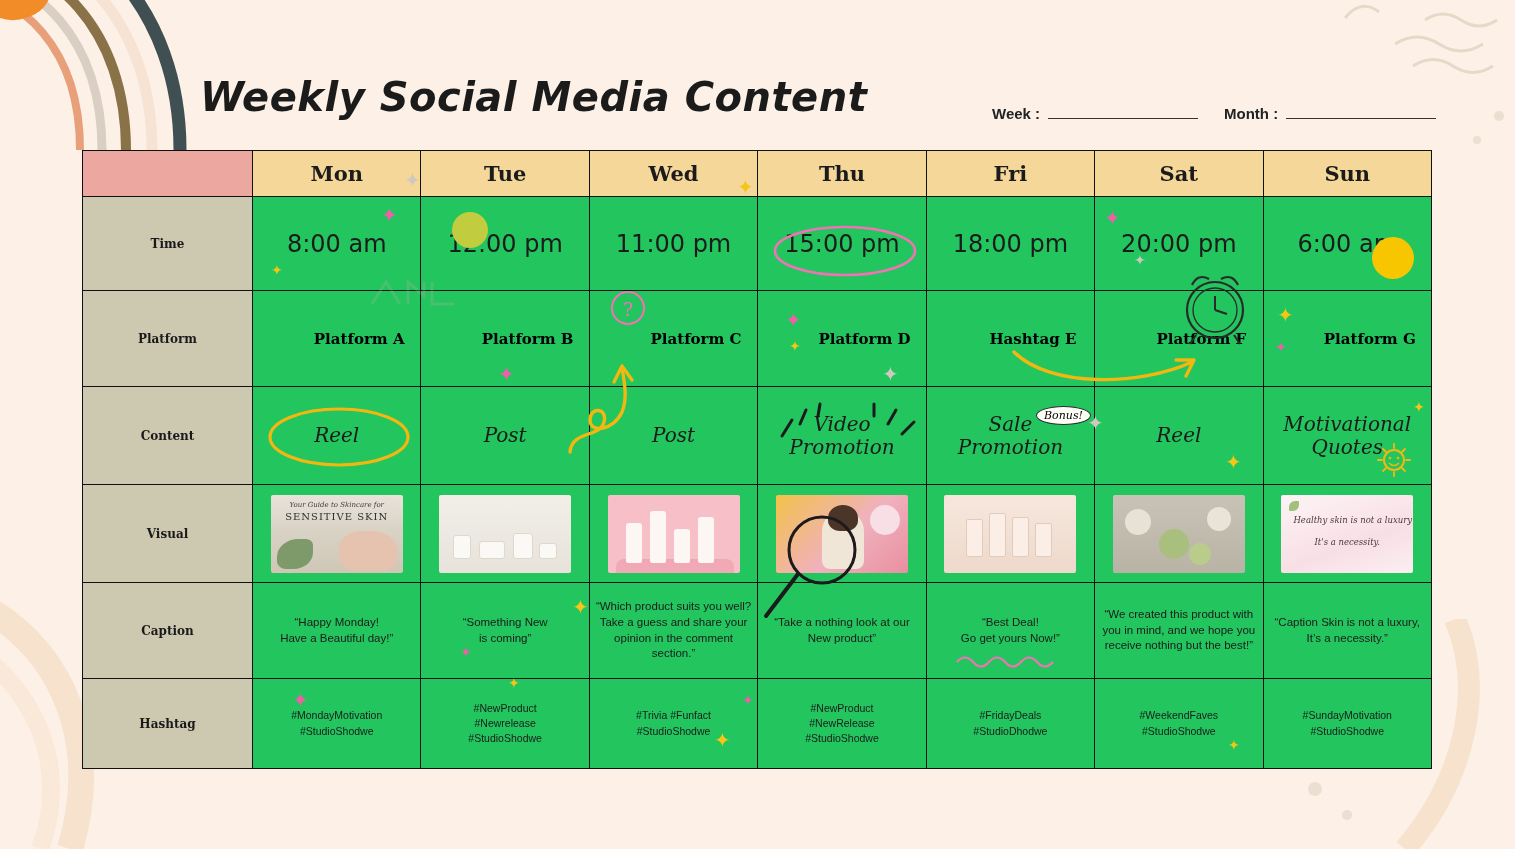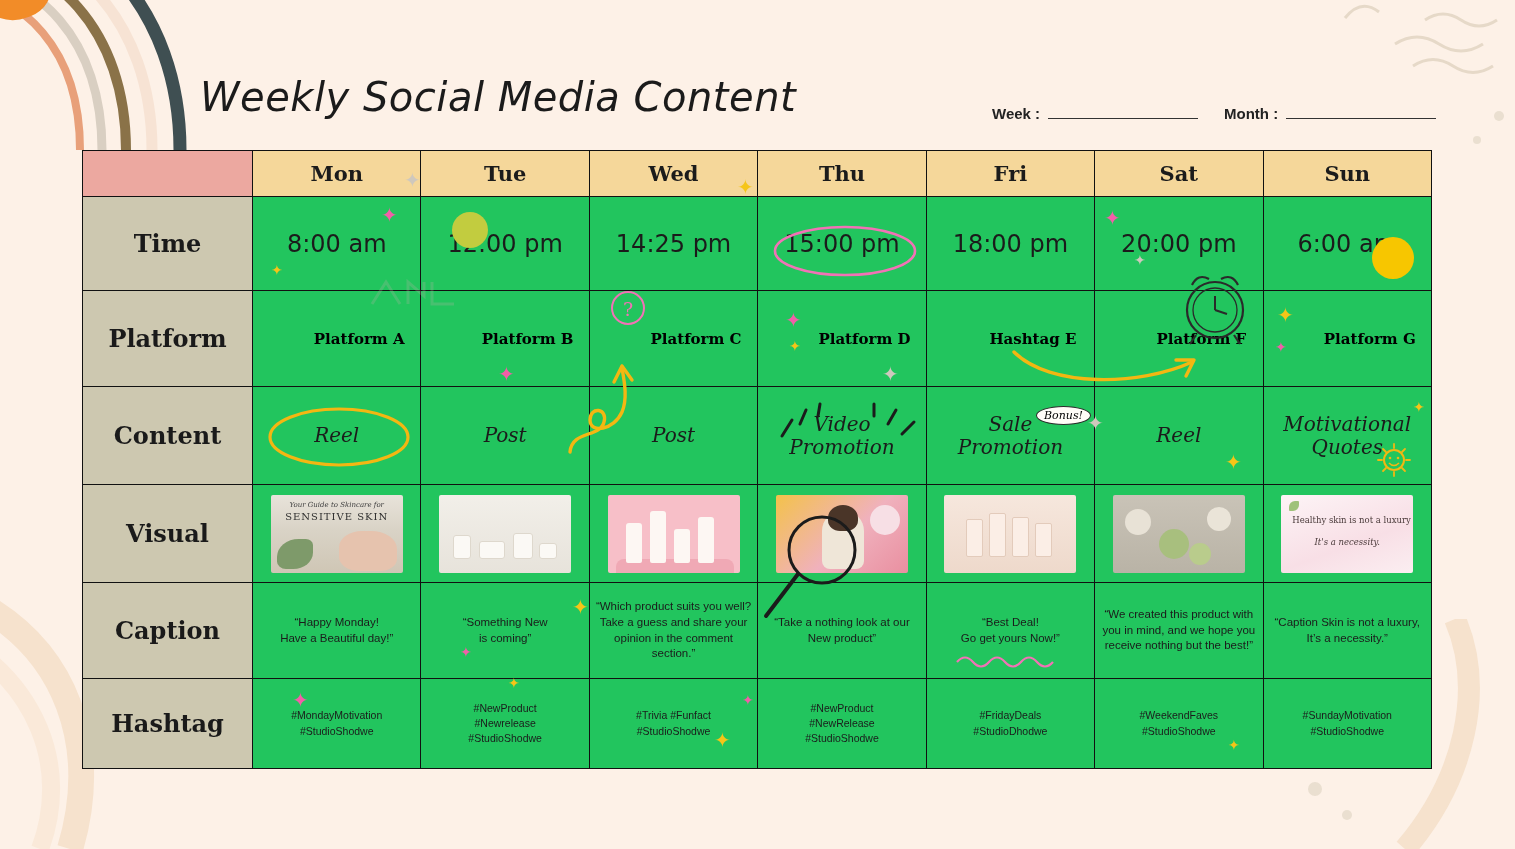--- a/index.html
+++ b/index.html
@@ -20,21 +20,21 @@
              border-radius:50% 50% 45% 55%; transform:rotate(-20deg); }
 
   .corner-lines { right:0; top:0; width:420px; height:180px; }
   .bottom-left-curve { left:0; bottom:0; width:300px; height:260px; }
   .bottom-right { right:0; bottom:0; width:260px; height:230px; }
 
   
   .title {
     position:absolute; left:200px; top:74px;
     font-family:"DejaVu Sans", sans-serif;
-    font-size:40px; color:#1b1b1b; font-weight:400;
+    font-size:40px; color:#1b1b1b; font-weight:700;
     letter-spacing:.5px;
     font-style:italic;
   }
   .meta { position:absolute; top:105px; font-size:15px; color:#222; font-weight:bold; }
   .meta .line { display:inline-block; width:150px; border-bottom:1.5px solid #333; height:14px; margin-left:8px; }
   .meta-week { left:992px; }
   .meta-month { left:1224px; }
 
   
   table.cal {
@@ -46,21 +46,21 @@
   table.cal td, table.cal th { border:1.4px solid #111; padding:0; vertical-align:middle; }
   .corner-cell { background:#eca8a0; width:170px; }
   th.dayhead {
     background:#f5d79a; color:#1b1b1b;
     font-family:"DejaVu Serif", serif;
     font-size:21px; font-weight:bold; height:46px;
   }
   td.rowlabel {
     background:#cdc8b0; color:#1a1a1a;
     font-family:"DejaVu Serif", serif;
-    font-weight:bold; font-size:24px; text-align:center;
+    font-weight:bold; font-size:12px; text-align:center;
   }
   td.cell { background:#22c55e; text-align:center; position:relative; }
 
   .r-time td.cell { height:94px; font-size:24px; color:#1b1b1b; font-family:"DejaVu Sans", sans-serif; }
   .r-platform td.cell { height:96px; font-size:15px; font-weight:bold; font-family:"DejaVu Serif", serif;padding-left:45px; }
   .r-content td.cell { height:98px; font-size:20px; font-style:italic; font-family:"DejaVu Serif", serif; color:#1b1b1b; }
   .r-visual td.cell { height:98px;margin-top:37px; }
   .r-caption td.cell { height:96px; font-size:11.5px; line-height:1.35; padding:4px 6px; color:#1b1b1b; }
   .r-hashtag td.cell { height:90px; font-size:10.5px; line-height:1.45; color:#1b1b1b; }
 
@@ -102,21 +102,21 @@
   .v5 .bt4 { left:91px; height:34px; }
 
   .v6 { background:linear-gradient(180deg,#c9c3b7 0%,#b9b3a6 100%); }
   .v6 .c { position:absolute; border-radius:50%; }
   .v6 .c1 { left:12px; top:14px; width:26px; height:26px; background:#e8e2d6; }
   .v6 .c2 { left:46px; top:34px; width:30px; height:30px; background:#a8bf7e; }
   .v6 .c3 { right:14px; top:12px; width:24px; height:24px; background:#eae4d8; }
   .v6 .c4 { right:34px; bottom:8px; width:22px; height:22px; background:#b9cc8c; }
 
   .v7 { background:linear-gradient(160deg,#fdf4f6 0%,#f8dfe6 60%,#fbeef1 100%); }
-  .v7 .t1 { position:absolute; left:11px; right:0; top:20px; text-align:left; font-size:8.5px; color:#4a3a3a; font-family:"DejaVu Serif", serif; }
+  .v7 .t1 { position:absolute; left:11px; right:0; top:20px; text-align:center; font-size:8.5px; color:#4a3a3a; font-family:"DejaVu Serif", serif; font-style:italic; }
   .v7 .t2 { position:absolute; left:0; right:0; top:42px; text-align:center; font-size:8.5px; color:#4a3a3a; font-family:"DejaVu Serif", serif; font-style:italic; }
   .v7 .sp { position:absolute; left:8px; top:6px; width:10px; height:10px; background:#9fc27a; border-radius:60% 10% 60% 10%; }
 
   
   .ann { position:absolute; pointer-events:none; }
   .star { position:absolute; font-size:20px; line-height:1; }
   .star.pink { color:#f15fa8; }
   .star.yellow { color:#f5c518; }
   .star.grey { color:#cfc8bd; }
   .star.small { font-size:14px; }
@@ -188,21 +188,21 @@
     <th class="dayhead">Thu</th>
     <th class="dayhead">Fri</th>
     <th class="dayhead">Sat</th>
     <th class="dayhead">Sun</th>
   </tr>
 
   <tr class="r-time">
     <td class="rowlabel">Time</td>
     <td class="cell">8:00 am</td>
     <td class="cell">12:00 pm</td>
-    <td class="cell">14:25 pm</td>
+    <td class="cell">11:00 pm</td>
     <td class="cell">15:00 pm</td>
     <td class="cell">18:00 pm</td>
     <td class="cell">20:00 pm</td>
     <td class="cell">6:00 am</td>
   </tr>
 
   <tr class="r-platform">
     <td class="rowlabel">Platform</td>
     <td class="cell">Platform A</td>
     <td class="cell">Platform B</td>

